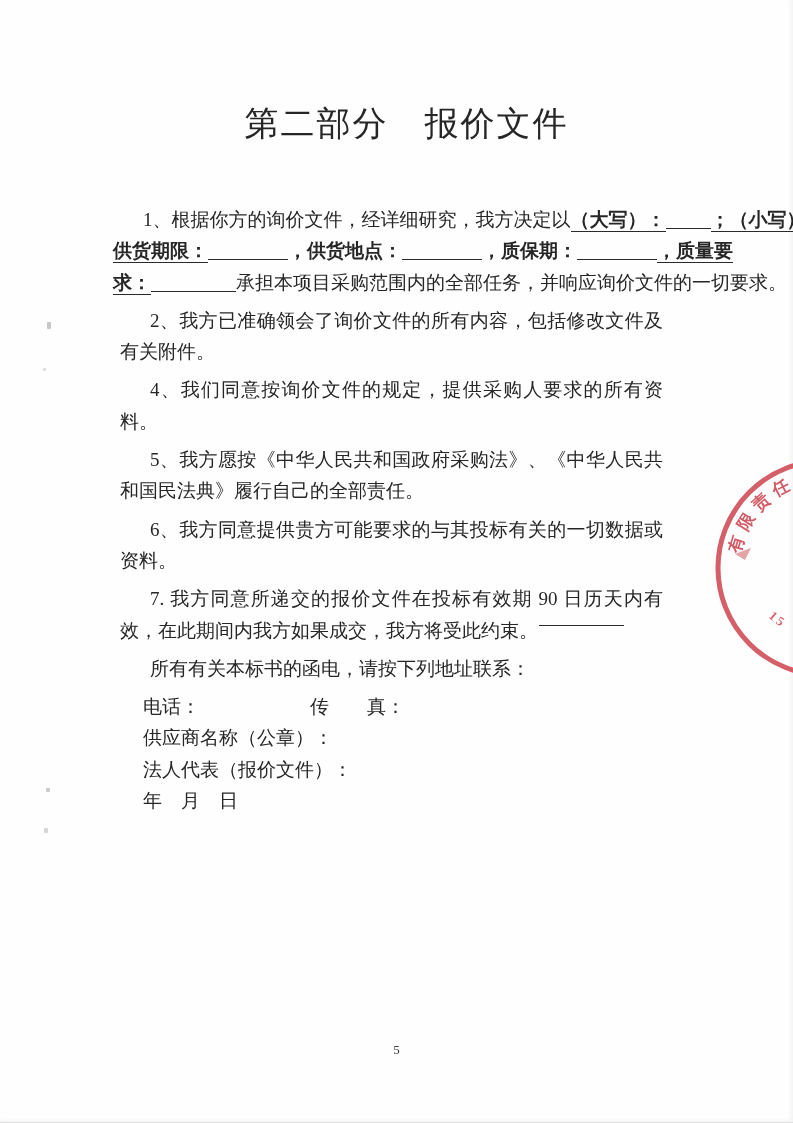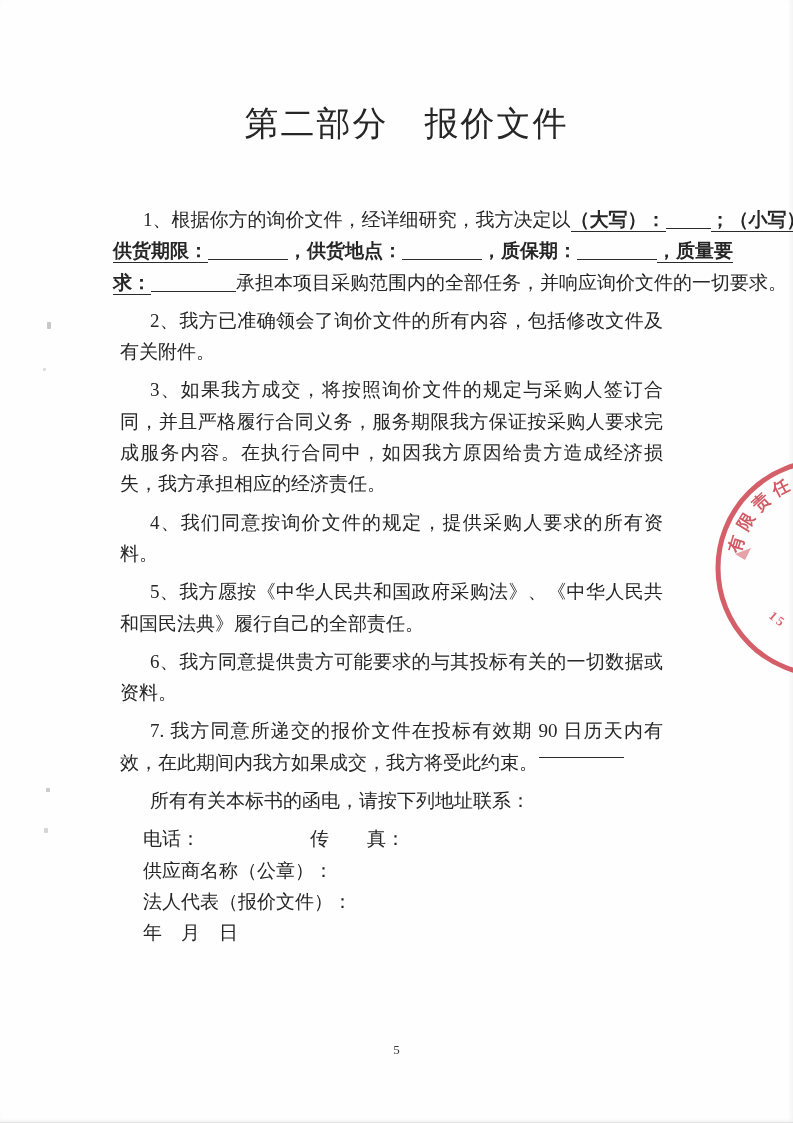--- a/index.html
+++ b/index.html
@@ -59,21 +59,20 @@
 
   <div class="body">
 
     <div class="line l1"><span>1、根据你方的询价文件，经详细研究，我方决定以</span><span class="b u">（大写）：</span><span class="blank w45"></span><span class="b u">；（小写）：</span><span class="blank w20"></span><span class="b u">元；</span></div>
 
     <div class="line"><span class="b u">供货期限：</span><span class="blank w80"></span><span class="b">，供货地点：</span><span class="blank w80"></span><span class="b">，质保期：</span><span class="blank w80"></span><span class="b u">，质量要</span></div>
 
     <div class="line"><span class="b u">求：</span><span class="blank w85"></span><span>承担本项目采购范围内的全部任务，并响应询价文件的一切要求。</span></div>
 
     <p class="para">2、我方已准确领会了询价文件的所有内容，包括修改文件及有关附件。</p>
-    <p class="para">3、如果我方成交，将按照询价文件的规定与采购人签订合同，并且严格履行合同义务，服务期限我方保证按采购人要求完成服务内容。在执行合同中，如因我方原因给贵方造成经济损失，我方承担相应的经济责任。</p>
     <p class="para">4、我们同意按询价文件的规定，提供采购人要求的所有资料。</p>
     <p class="para">5、我方愿按《中华人民共和国政府采购法》、《中华人民共和国民法典》履行自己的全部责任。</p>
     <p class="para">6、我方同意提供贵方可能要求的与其投标有关的一切数据或资料。</p>
 
     <p class="para"><span>7. 我方同意所递交的报价文件在投标有效期 </span><span class="u2">90 日历天</span><span>内有效，在此期间内我方如果成交，我方将受此约束。</span></p>
 
     <p class="para">所有有关本标书的函电，请按下列地址联系：</p>
 
 
     <div class="contact-row ind"><span class="c1">电话：</span><span class="c2">传　　真：</span></div>

